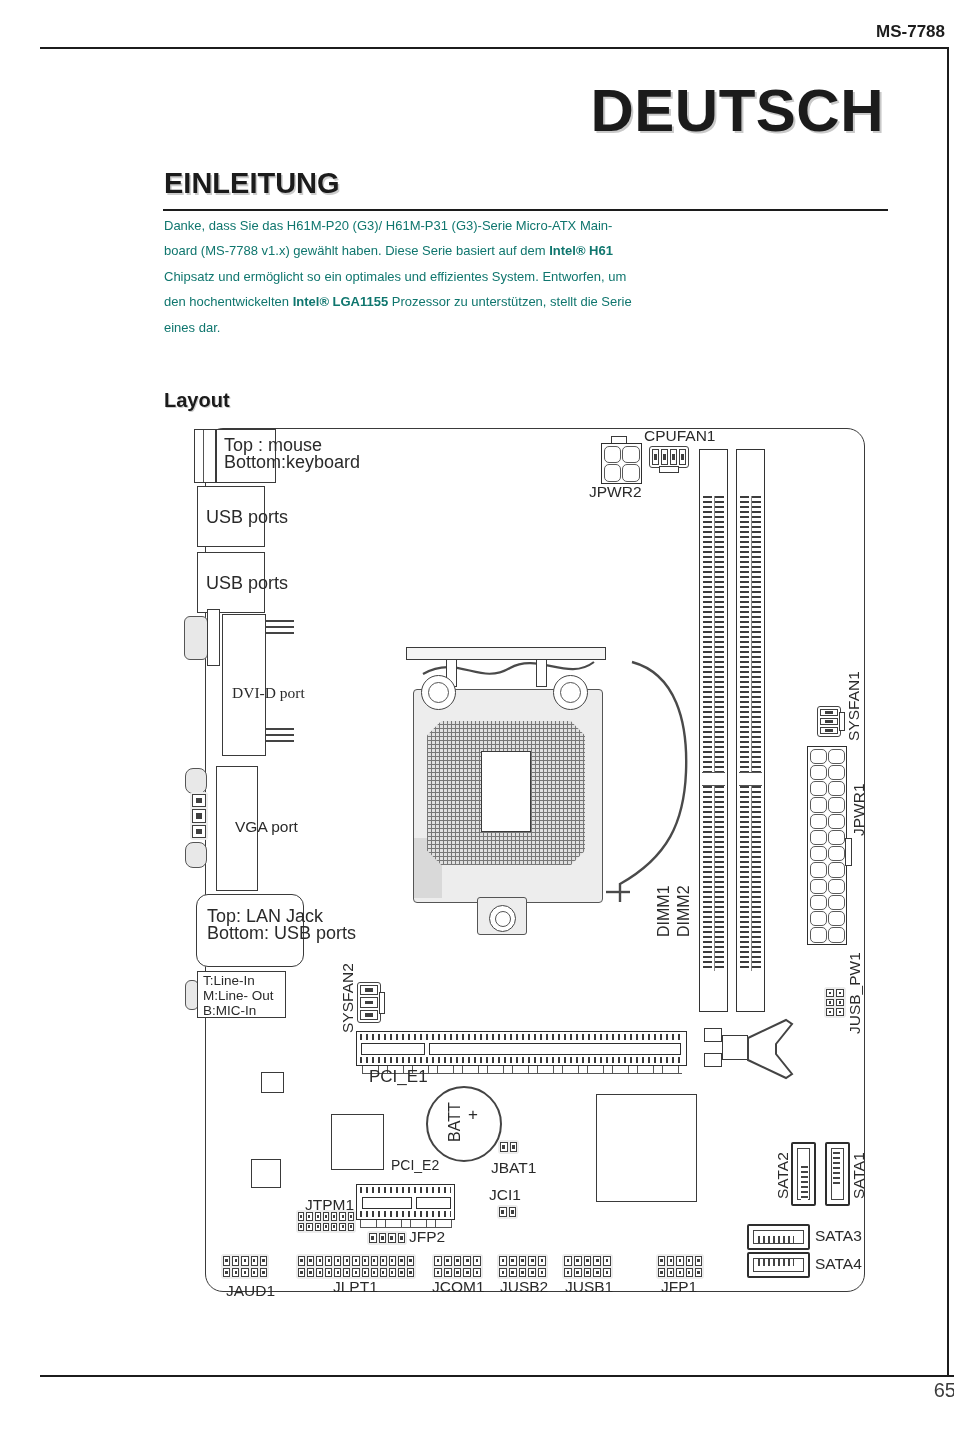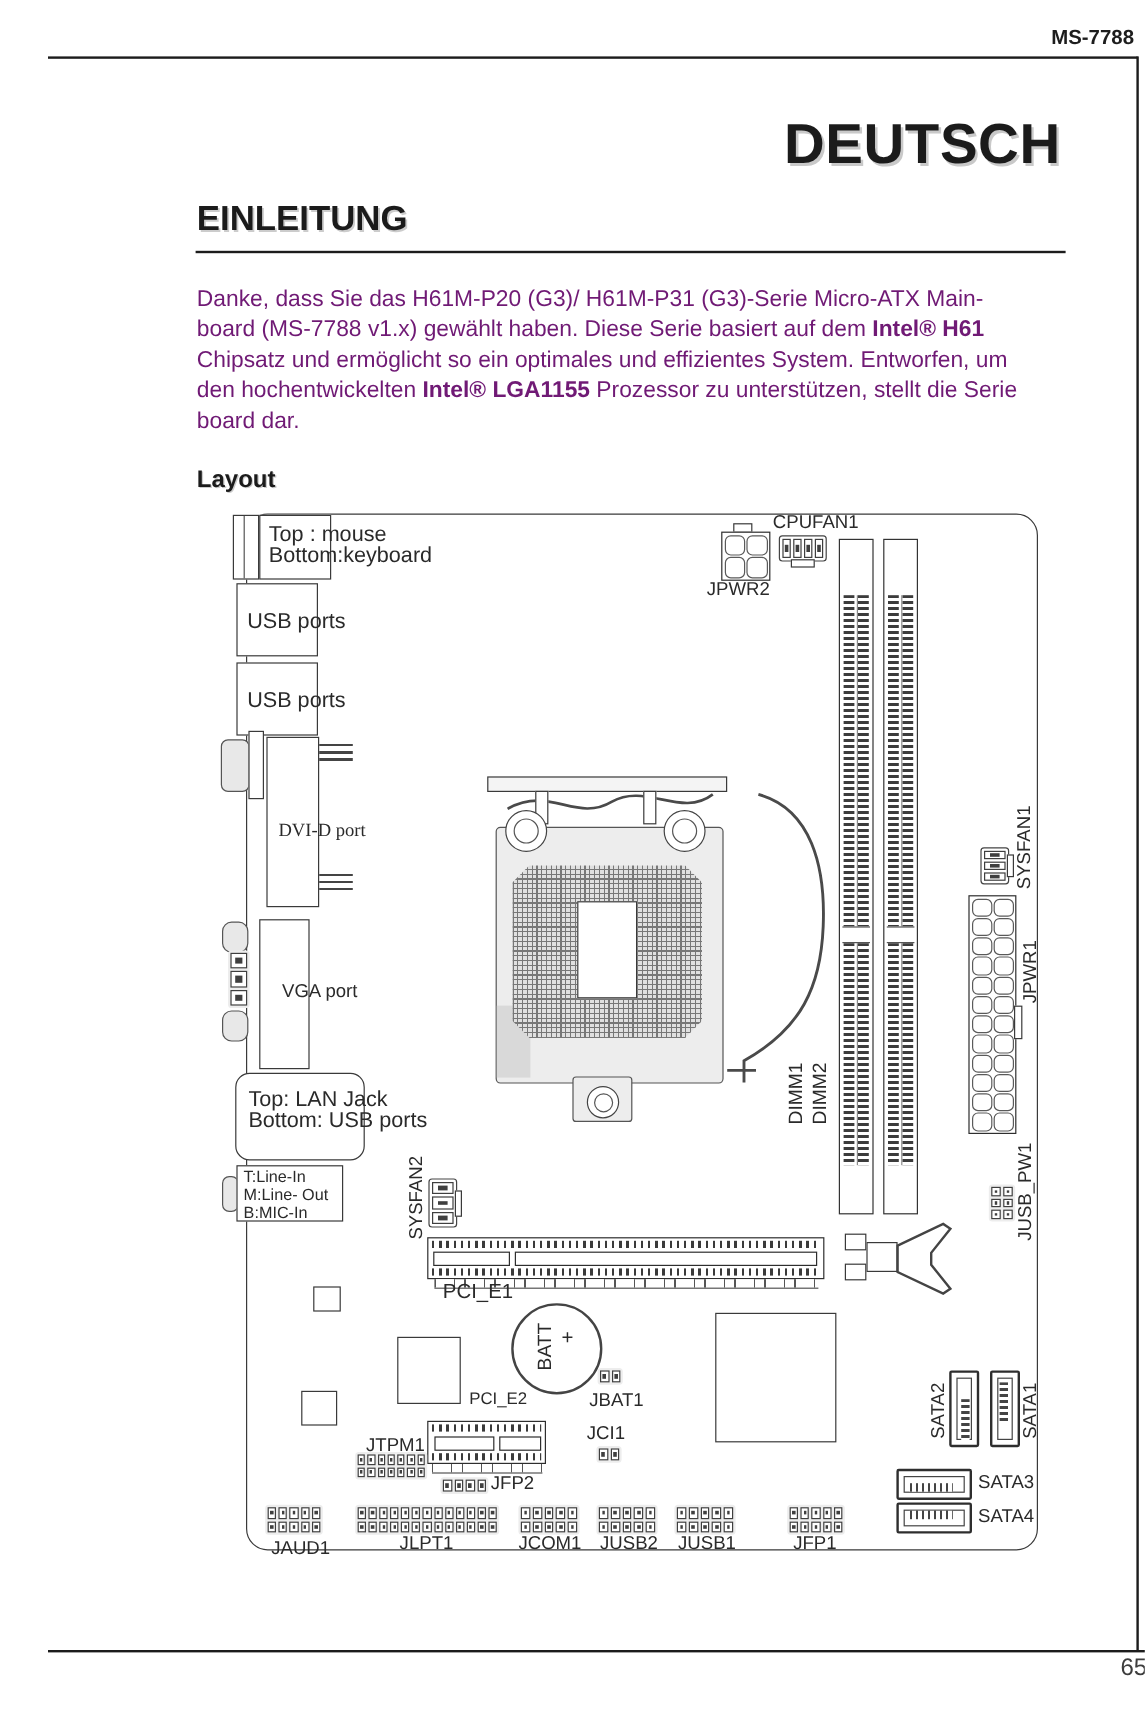--- a/index.html
+++ b/index.html
@@ -3,26 +3,26 @@
 <meta charset="utf-8">
 <style>
   html,body{margin:0;padding:0;background:#fff;}
   .page{position:relative;width:954px;height:1431px;background:#fff;overflow:hidden;
         font-family:"Liberation Sans",sans-serif;color:#222;margin-left:40px;}
   .abs{position:absolute;box-sizing:border-box;}
   
   .rule-h{position:absolute;background:#1c1c1c;height:2px;}
   .rule-v{position:absolute;background:#1c1c1c;width:1.5px;}
   .model{position:absolute;top:22px;right:49px;font-size:17px;font-weight:bold;color:#1d1d1d;}
-  .big-title{position:absolute;top:92px;right:110px;font-size:47px;font-weight:bold;color:#1b1b1b;
+  .big-title{position:absolute;top:76px;right:110px;font-size:60px;font-weight:bold;color:#1b1b1b;
              letter-spacing:0.5px;text-shadow:2px 2px 0 #c9c9c9;}
   .section-title{position:absolute;top:167px;left:124px;font-size:29px;font-weight:bold;color:#1b1b1b;
              text-shadow:1.5px 1.5px 0 #cccccc;}
   .section-rule{position:absolute;top:209px;left:123px;width:725px;height:1.5px;background:#1c1c1c;}
-  .intro{position:absolute;top:237px;left:124px;width:740px;font-size:19px;line-height:25.4px;color:#701a75;}
+  .intro{position:absolute;top:213px;left:124px;width:740px;font-size:13px;line-height:25.4px;color:#0f766e;}
   .intro .b{font-weight:bold;}
   .layout-h{position:absolute;top:389px;left:124px;font-size:20px;font-weight:bold;color:#1b1b1b;
             text-shadow:1px 1px 0 #cccccc;}
   .pagenum{position:absolute;top:1379px;right:38px;font-size:20px;color:#3d3d3d;}
 
   
   .box{position:absolute;box-sizing:border-box;border:1.5px solid #3a3a3a;background:#fff;}
   .lbl{position:absolute;font-size:15.5px;color:#2a2a2a;white-space:nowrap;line-height:1.1;}
   .lbl-sm{position:absolute;font-size:18px;color:#2a2a2a;white-space:nowrap;line-height:17px;}
   .vlbl{transform:rotate(-90deg);transform-origin:0 0;}
@@ -78,21 +78,21 @@
 
   <div class="big-title">DEUTSCH</div>
   <div class="section-title">EINLEITUNG</div>
   <div class="section-rule"></div>
 
   <div class="intro">
       <div><span>Danke, dass Sie das H61M-P20 (G3)/ H61M-P31 (G3)-Serie Micro-ATX Main-</span></div>
       <div><span>board (MS-7788 v1.x) gewählt haben. Diese Serie basiert auf dem </span><span class="b">Intel® H61</span></div>
       <div><span>Chipsatz und ermöglicht so ein optimales und effizientes System. Entworfen, um</span></div>
       <div><span>den hochentwickelten </span><span class="b">Intel® LGA1155</span><span> Prozessor zu unterstützen, stellt die Serie</span></div>
-      <div><span>board dar.</span></div>
+      <div><span>eines dar.</span></div>
     </div>
 
   <div class="layout-h">Layout</div>
 
   <div class="abs" style="left:0;top:0;width:954px;height:1431px;">
 
     <div class="board"></div>
 
     <div class="box" style="left:154px;top:429px;width:22px;height:54px;">
       <div style="position:absolute;left:8px;top:0;bottom:0;width:1px;background:#555;"></div>

